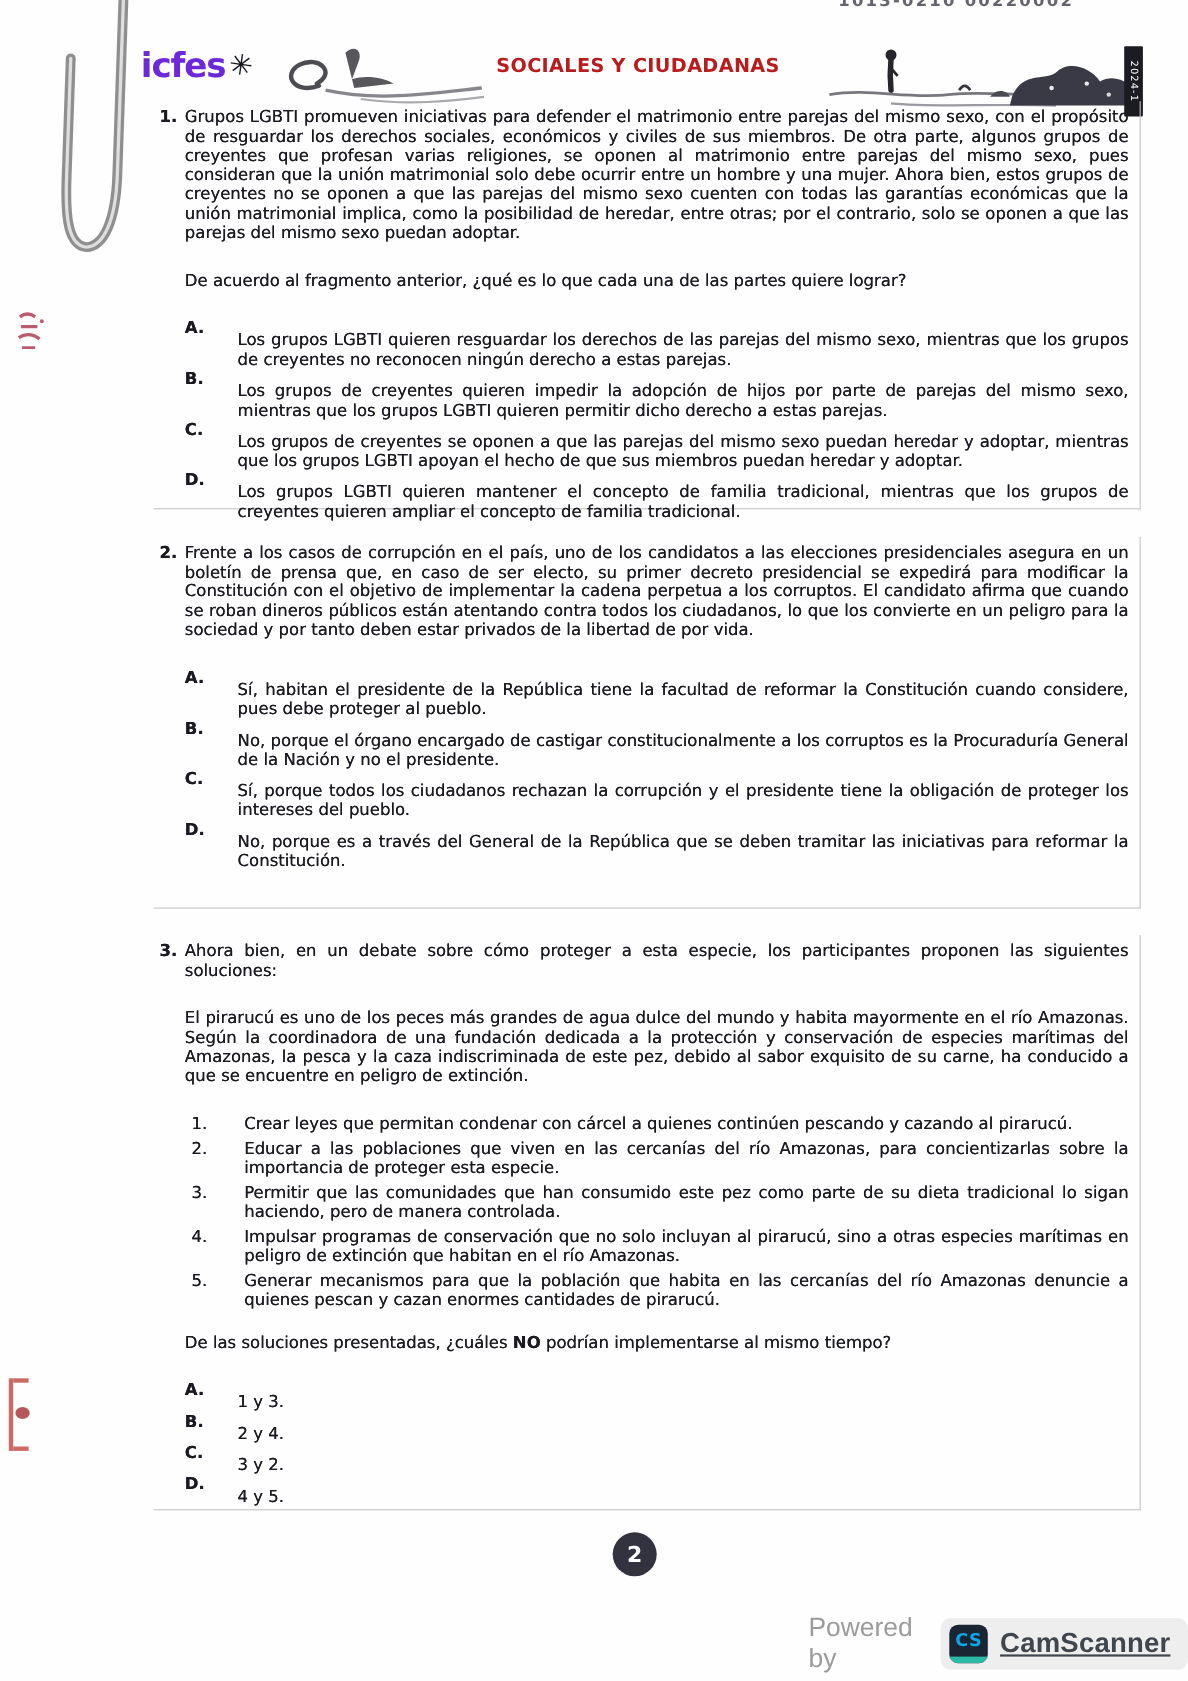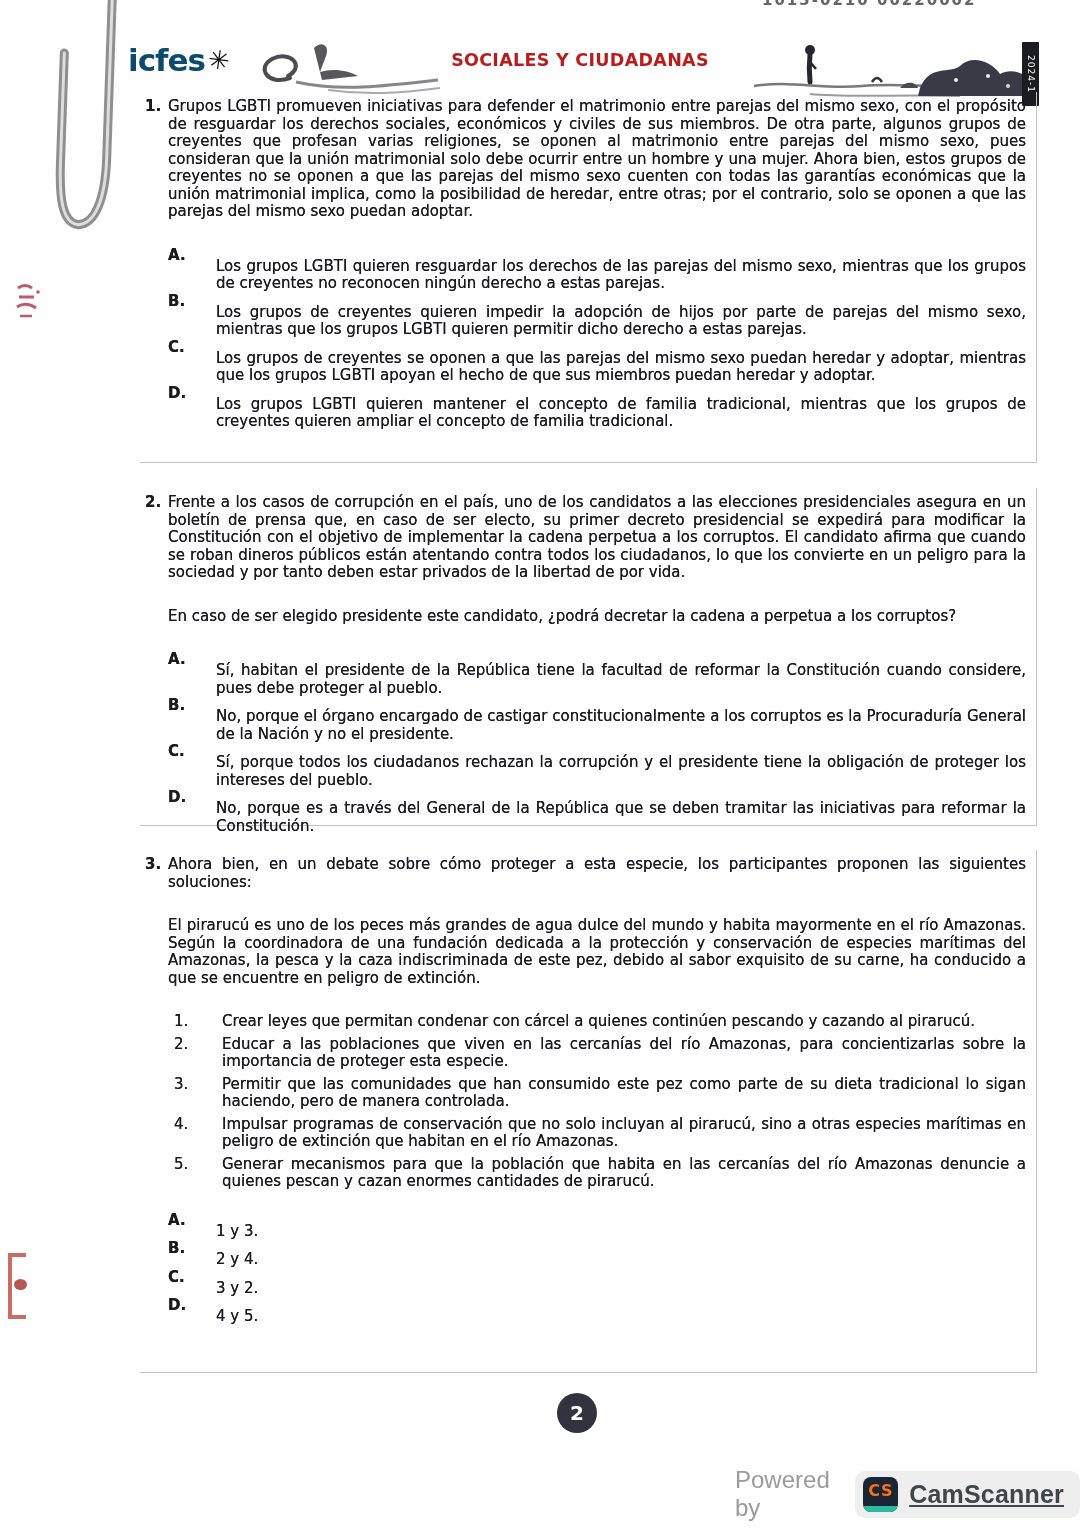--- a/index.html
+++ b/index.html
@@ -13,21 +13,21 @@
   .top-code{
     position:absolute;left:762px;top:-9px;font-size:15px;font-weight:bold;
     letter-spacing:2px;color:#4a4a55;opacity:.85;
   }
 
   
   .paperclip{position:absolute;left:40px;top:-4px;transform:rotate(2deg);}
 
   
   .logo{position:absolute;left:128px;top:42px;display:flex;align-items:center;}
-  .logo .txt{font-size:31px;font-weight:bold;color:#0c4a6e;letter-spacing:-1px;}
+  .logo .txt{font-size:31px;font-weight:bold;color:#6d28d9;letter-spacing:-1px;}
   .logo .mark{font-size:26px;font-weight:bold;color:#12121a;margin-left:3px;transform:rotate(8deg);}
   .wave-illu{position:absolute;left:232px;top:38px;}
   .subject-title{
     position:absolute;left:420px;top:50px;width:320px;text-align:center;
     font-size:17.5px;font-weight:bold;letter-spacing:.3px;color:#b91c1c;
   }
   .scene-illu{position:absolute;left:750px;top:36px;}
   .year-tab{
     position:absolute;left:1022px;top:42px;width:17px;height:64px;background:#1b1b22;
     color:#ffffff;display:flex;align-items:center;justify-content:center;
@@ -83,21 +83,21 @@
   .cs-footer{position:absolute;left:735px;top:1466px;display:flex;align-items:center;gap:15px;}
   .cs-footer .pb{font-family:"Liberation Sans",sans-serif;font-size:24px;color:#9b9b9b;}
   .cs-pill{
     display:flex;align-items:center;gap:11px;background:#eeeeee;border-radius:10px;
     padding:6px 16px 6px 8px;
   }
   .cs-icon{
     position:relative;width:35px;height:35px;background:#1a2633;border-radius:8px;
     overflow:hidden;display:flex;align-items:flex-start;justify-content:center;
   }
-  .cs-icon span{color:#f97316;font-size:16px;font-weight:bold;margin-top:4px;letter-spacing:.5px;}
+  .cs-icon span{color:#0ea5e9;font-size:16px;font-weight:bold;margin-top:4px;letter-spacing:.5px;}
   .cs-icon .teal{position:absolute;left:0;right:0;bottom:0;height:6px;background:#2cb9a6;}
   .cs-brand{font-family:"Liberation Sans",sans-serif;font-size:25px;font-weight:bold;color:#40464d;letter-spacing:.2px;text-decoration:underline;}
 </style>
 </head>
 <body>
 
 <div class="page">
 
   <div class="top-code">1013-0210 00220002</div>
 
@@ -144,20 +144,21 @@
     <circle cx="26" cy="12" r="1.8" fill="#b44a60"></circle>
   </svg>
 
   <div class="red-bracket">
       <span class="dot"></span>
     </div>
 
   <section class="qbox q1">
     <span class="qnum">1.</span>
     <p class="ptext">Grupos LGBTI promueven iniciativas para defender el matrimonio entre parejas del mismo sexo, con el propósito de resguardar los derechos sociales, económicos y civiles de sus miembros. De otra parte, algunos grupos de creyentes que profesan varias religiones, se oponen al matrimonio entre parejas del mismo sexo, pues consideran que la unión matrimonial solo debe ocurrir entre un hombre y una mujer. Ahora bien, estos grupos de creyentes no se oponen a que las parejas del mismo sexo cuenten con todas las garantías económicas que la unión matrimonial implica, como la posibilidad de heredar, entre otras; por el contrario, solo se oponen a que las parejas del mismo sexo puedan adoptar.</p>
+    <p class="prompt">De acuerdo al fragmento anterior, ¿qué es lo que cada una de las partes quiere lograr?</p>
     <div class="opt">
       <span class="letter">A.</span>
       <span class="otext">Los grupos LGBTI quieren resguardar los derechos de las parejas del mismo sexo, mientras que los grupos de creyentes no reconocen ningún derecho a estas parejas.</span>
     </div>
     <div class="opt">
       <span class="letter">B.</span>
       <span class="otext">Los grupos de creyentes quieren impedir la adopción de hijos por parte de parejas del mismo sexo, mientras que los grupos LGBTI quieren permitir dicho derecho a estas parejas.</span>
     </div>
     <div class="opt">
       <span class="letter">C.</span>
@@ -165,21 +166,20 @@
     </div>
     <div class="opt">
       <span class="letter">D.</span>
       <span class="otext">Los grupos LGBTI quieren mantener el concepto de familia tradicional, mientras que los grupos de creyentes quieren ampliar el concepto de familia tradicional.</span>
     </div>
   </section>
 
   <section class="qbox q2">
     <span class="qnum">2.</span>
     <p class="ptext">Frente a los casos de corrupción en el país, uno de los candidatos a las elecciones presidenciales asegura en un boletín de prensa que, en caso de ser electo, su primer decreto presidencial se expedirá para modificar la Constitución con el objetivo de implementar la cadena perpetua a los corruptos. El candidato afirma que cuando se roban dineros públicos están atentando contra todos los ciudadanos, lo que los convierte en un peligro para la sociedad y por tanto deben estar privados de la libertad de por vida.</p>
-    <p class="prompt">En caso de ser elegido presidente este candidato, ¿podrá decretar la cadena a perpetua a los corruptos?</p>
     <div class="opt">
       <span class="letter">A.</span>
       <span class="otext">Sí, habitan el presidente de la República tiene la facultad de reformar la Constitución cuando considere, pues debe proteger al pueblo.</span>
     </div>
     <div class="opt">
       <span class="letter">B.</span>
       <span class="otext">No, porque el órgano encargado de castigar constitucionalmente a los corruptos es la Procuraduría General de la Nación y no el presidente.</span>
     </div>
     <div class="opt">
       <span class="letter">C.</span>
@@ -210,20 +210,21 @@
       </div>
       <div class="sol">
         <span class="snum">4.</span>
         <span class="stext">Impulsar programas de conservación que no solo incluyan al pirarucú, sino a otras especies marítimas en peligro de extinción que habitan en el río Amazonas.</span>
       </div>
       <div class="sol">
         <span class="snum">5.</span>
         <span class="stext">Generar mecanismos para que la población que habita en las cercanías del río Amazonas denuncie a quienes pescan y cazan enormes cantidades de pirarucú.</span>
       </div>
     </div>
+    <p class="prompt"><span>De las soluciones presentadas, ¿cuáles </span><span class="bold">NO</span><span> podrían implementarse al mismo tiempo?</span></p>
     <div class="opt">
       <span class="letter">A.</span>
       <span class="otext">1 y 3.</span>
     </div>
     <div class="opt">
       <span class="letter">B.</span>
       <span class="otext">2 y 4.</span>
     </div>
     <div class="opt">
       <span class="letter">C.</span>

